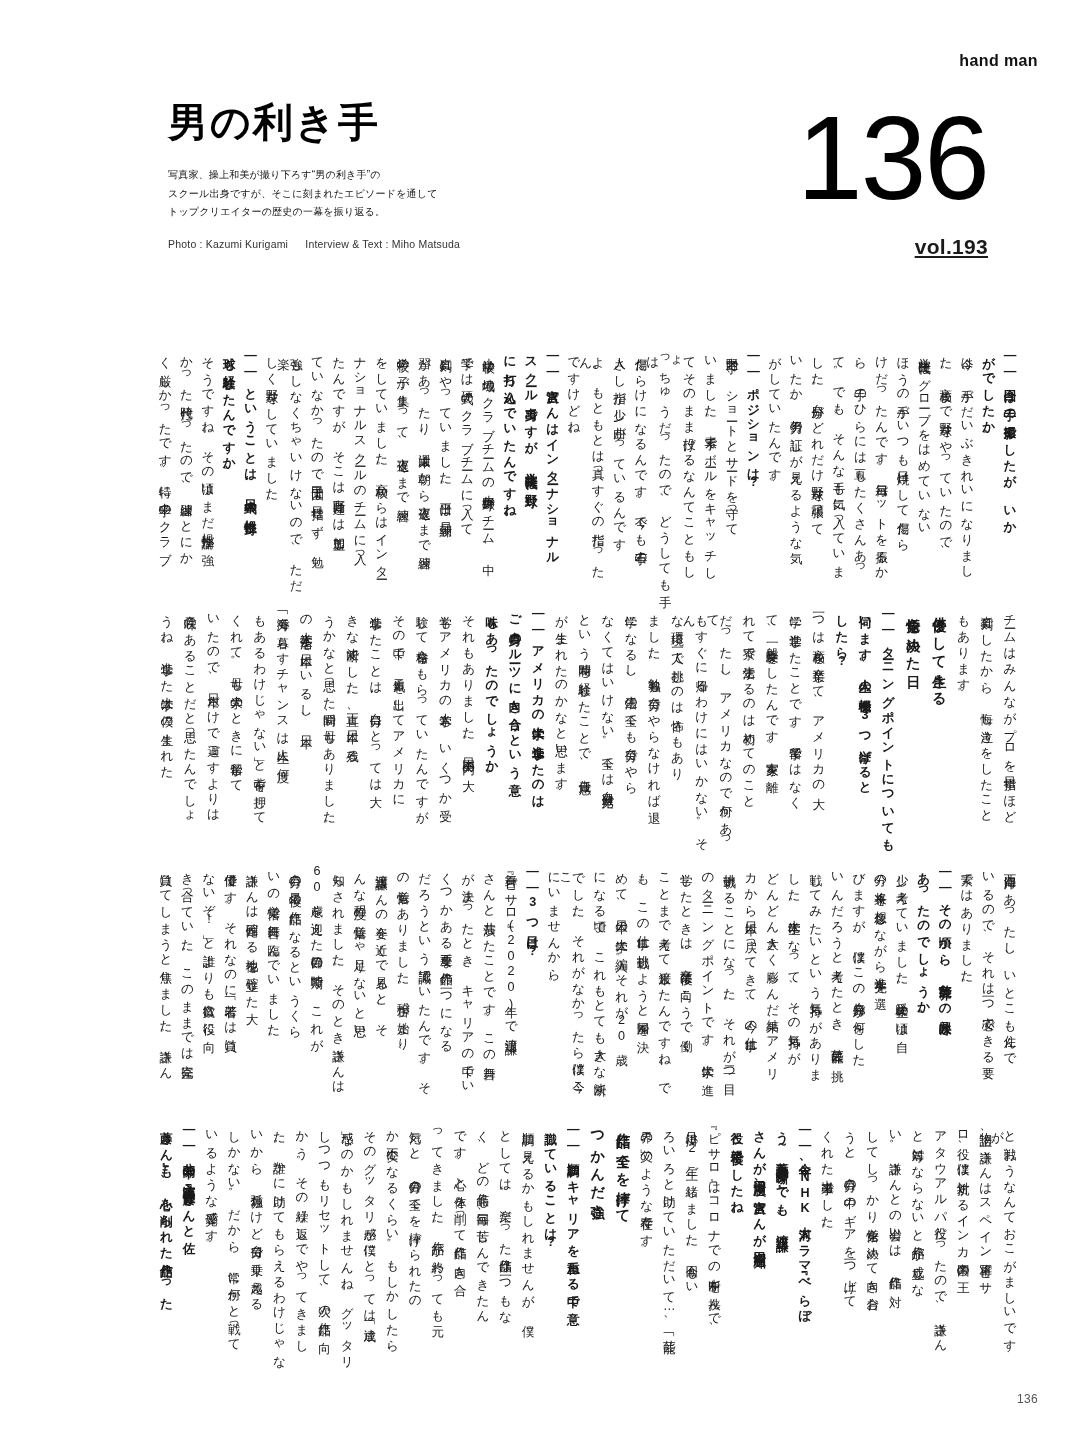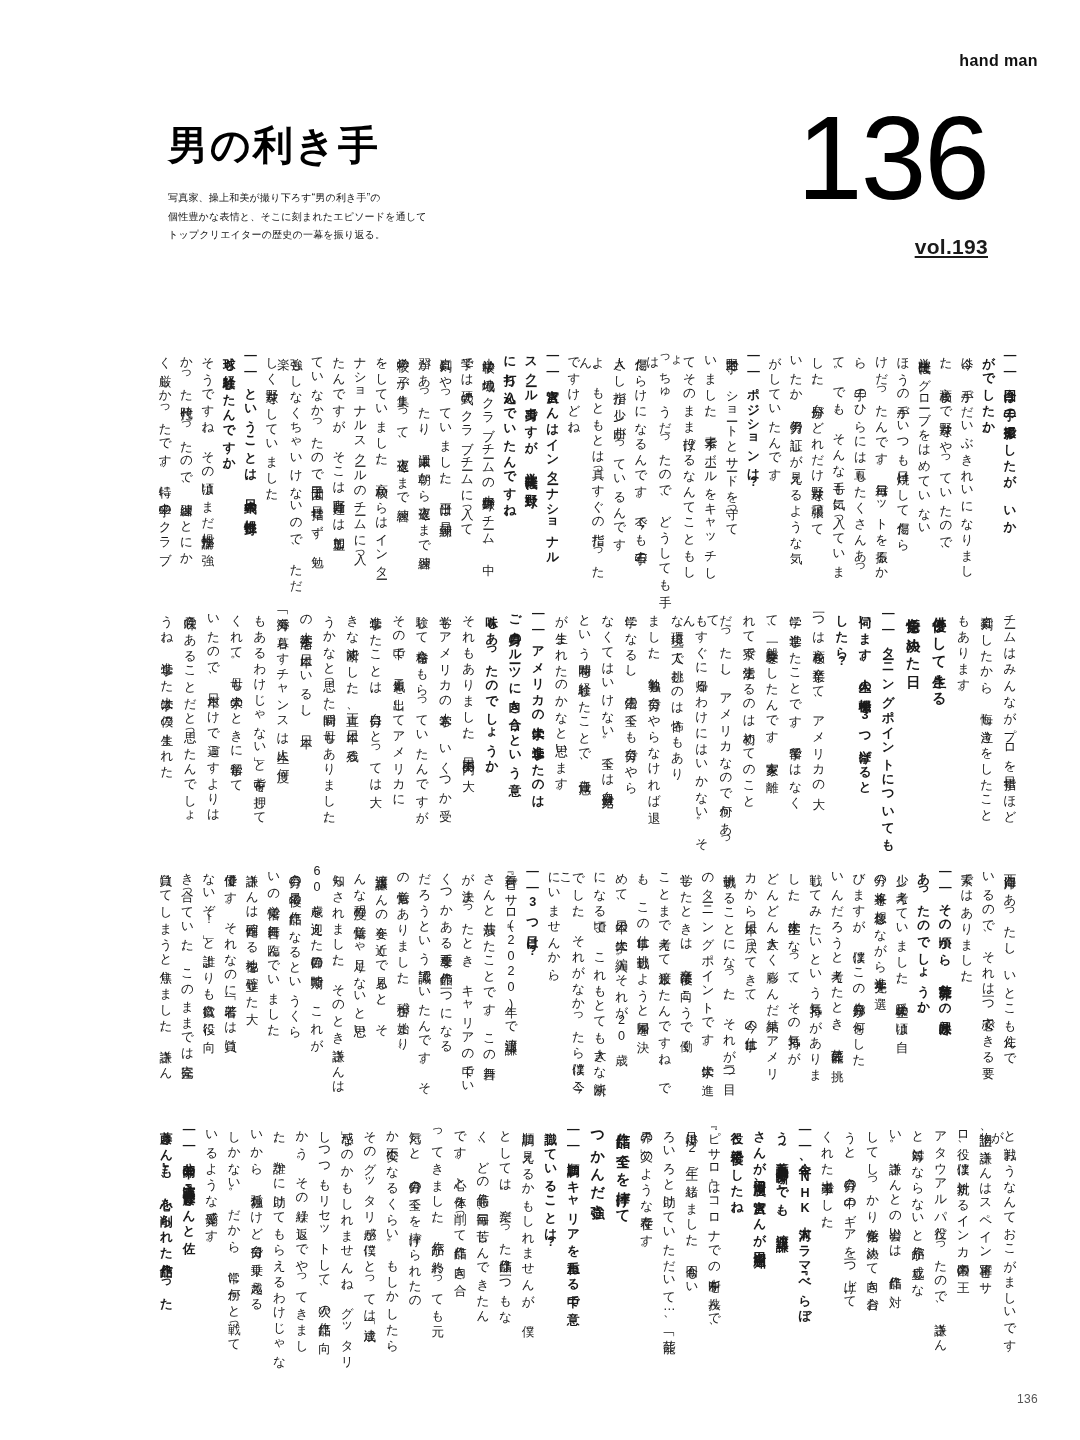--- a/index.html
+++ b/index.html
@@ -12,21 +12,21 @@
   }
   .page { position:relative; width:1080px; height:1440px;border-radius:26px; }
 
   
   .running-head {
     position:absolute; top:52px; right:42px;
     font-size:16px; font-weight:700; letter-spacing:.4px;
     color:#111;
   }
 
-  .masthead { position:absolute; left:168px; top:123px; width:560px; }
+  .masthead { position:absolute; left:168px; top:100px; width:560px; }
   .masthead h1 {
     font-size:40px; font-weight:700; letter-spacing:2px;
     line-height:1.1; color:#000;
   }
   .lede {
     margin-top:22px; font-size:10px; line-height:1.85;
     font-weight:500; letter-spacing:.2px; color:#111;
   }
   .lede div { white-space:nowrap; }
   .credits {
@@ -99,22 +99,26 @@
 <body>
 
 <div class="page">
 
   <div class="running-head">hand man</div>
 
   <div class="masthead">
     <h1>男の利き手</h1>
     <div class="lede">
       <div>写真家、操上和美が撮り下ろす“男の利き手”の</div>
-      <div>個性豊かな表情と、そこに刻まれたエピソードを通して</div>
+      <div>スクール出身ですが、そこに刻まれたエピソードを通して</div>
       <div>トップクリエイターの歴史の一幕を振り返る。</div>
+    </div>
+    <div class="credits">
+      <span>Photo : Kazumi Kurigami</span>
+      <span>Interview &amp; Text : Miho Matsuda</span>
     </div>
   </div>
 
   <div class="issue-block">
     <div class="issue-no">136</div>
     <div class="vol">vol.193</div>
   </div>
 
   <div class="body-area">
     <div class="band band-1">

